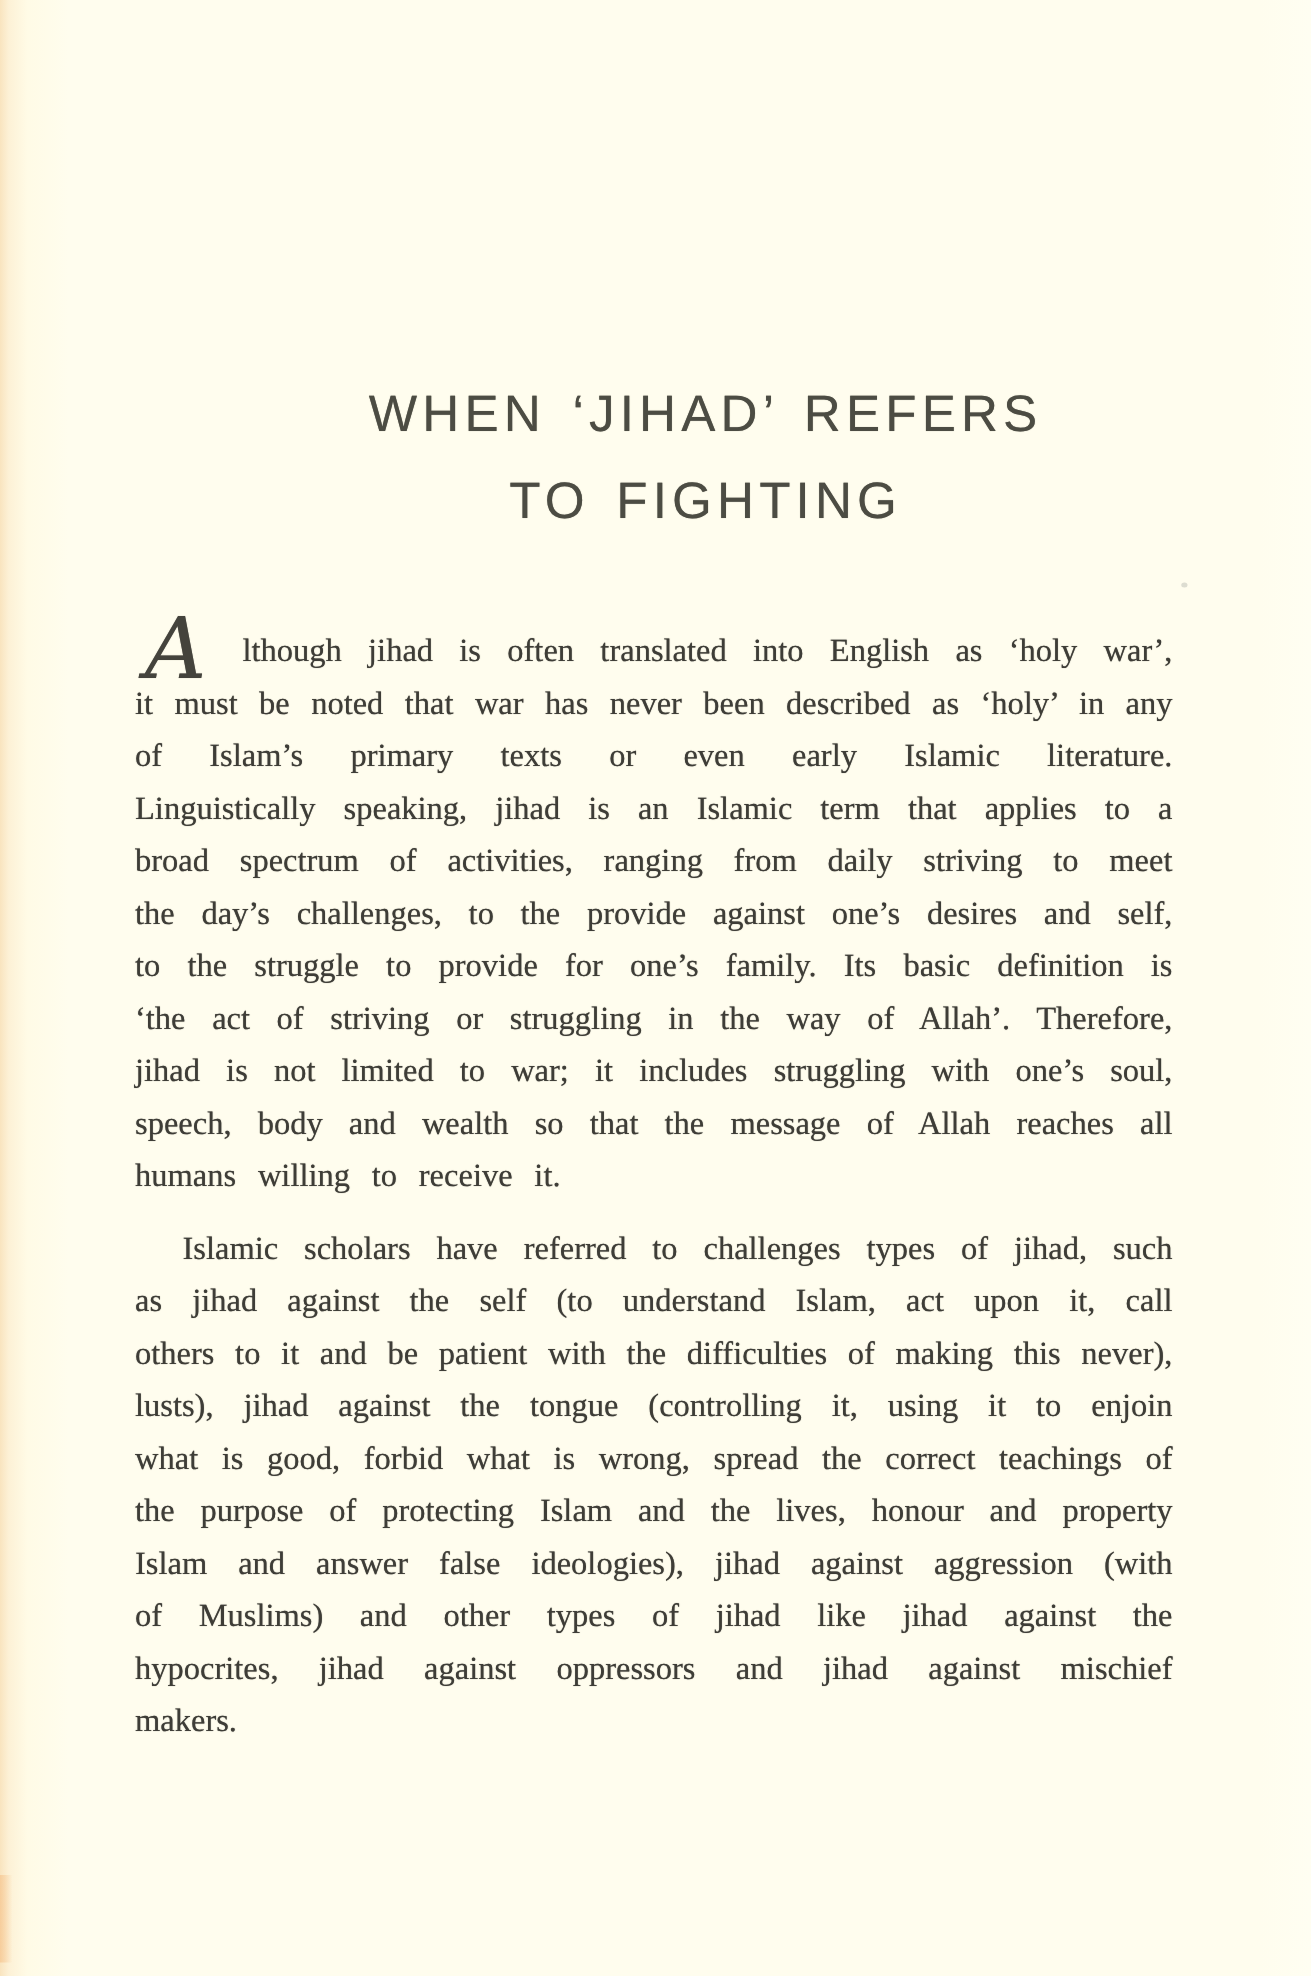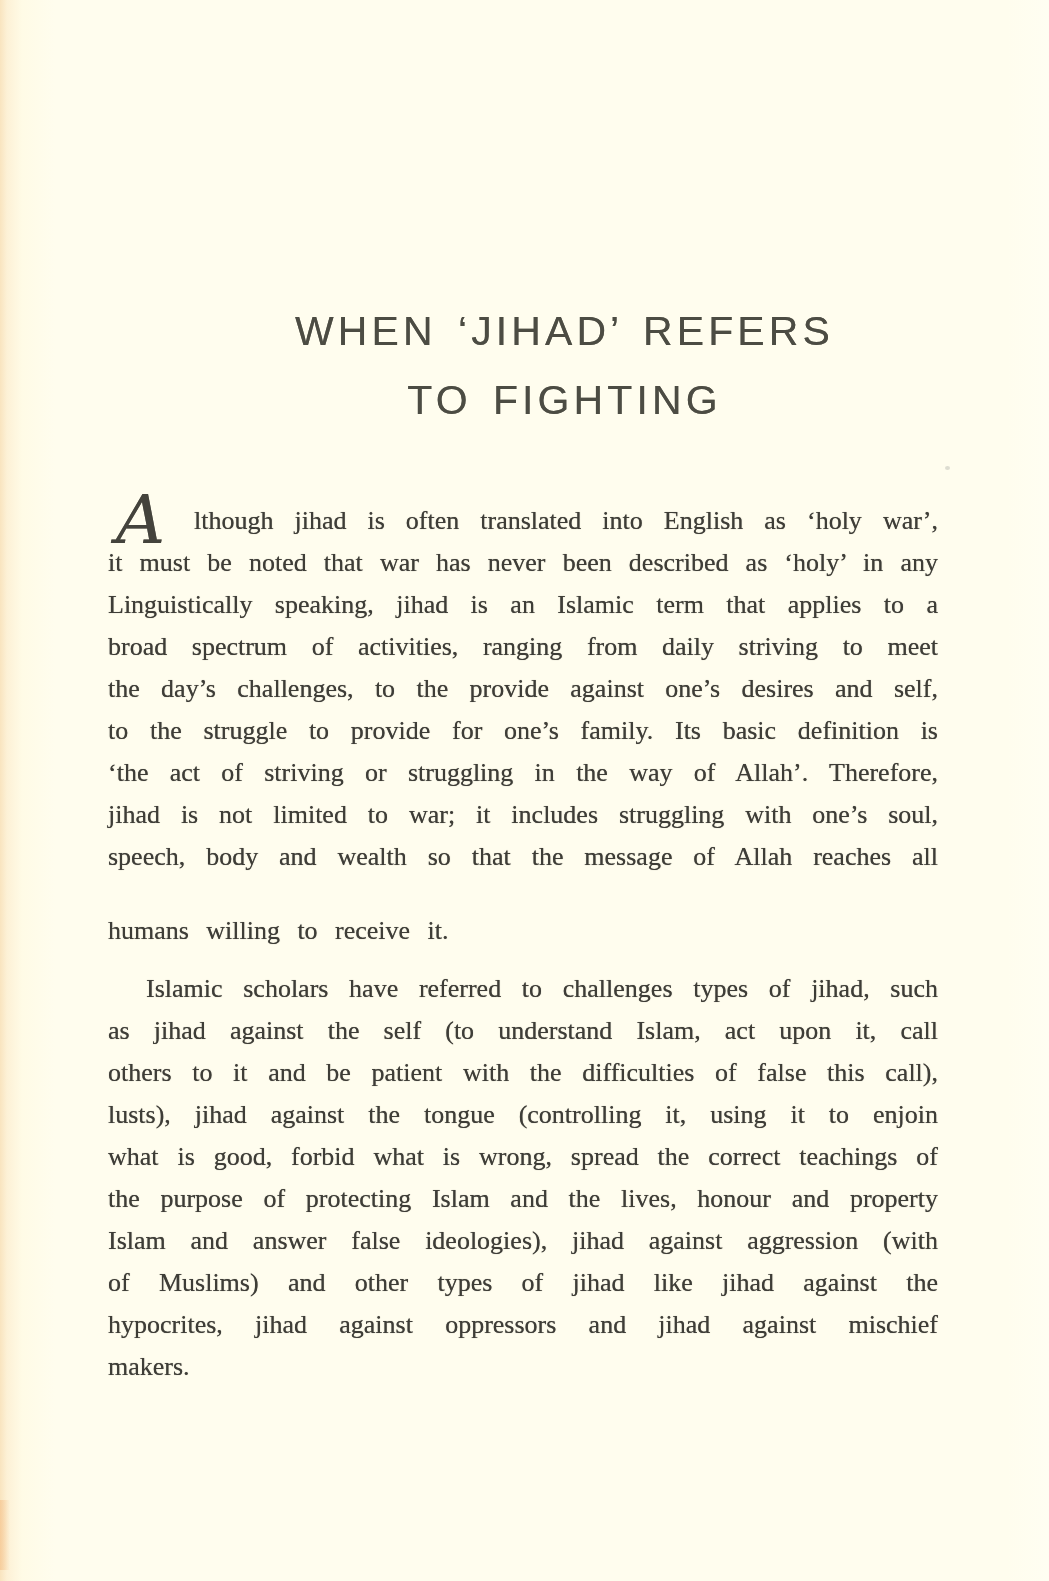--- a/index.html
+++ b/index.html
@@ -46,21 +46,20 @@
     text-align:justify;
     text-align-last:justify;
     height:42px;
     white-space:normal;
   }
   .bline.lastline{
     text-align-last:left;
   }
   .bline.spread{
     word-spacing:.42em;
-    margin-top:32px;
   }
   .first{
     position:relative;
     padding-left:86px;
     width:744px;
   }
   .dropcap{
     position:absolute;
     left:8px;top:-14px;
     font-family:"DejaVu Serif", serif;
@@ -90,34 +89,35 @@
     <span class="tline">TO FIGHTING</span>
   </div>
 
   <div class="bodyblock">
 
     <div class="para1">
       <div class="bline first">
         <span class="dropcap">A</span><span>lthough jihad is often translated into English as ‘holy war’,</span>
       </div>
       <div class="bline">it must be noted that war has never been described as ‘holy’ in any</div>
+      <div class="bline">of Islam’s primary texts or even early Islamic literature.</div>
       <div class="bline">Linguistically speaking, jihad is an Islamic term that applies to a</div>
       <div class="bline">broad spectrum of activities, ranging from daily striving to meet</div>
       <div class="bline">the day’s challenges, to the provide against one’s desires and self,</div>
       <div class="bline">to the struggle to provide for one’s family. Its basic definition is</div>
       <div class="bline">‘the act of striving or struggling in the way of Allah’. Therefore,</div>
       <div class="bline">jihad is not limited to war; it includes struggling with one’s soul,</div>
       <div class="bline">speech, body and wealth so that the message of Allah reaches all</div>
       <div class="bline lastline spread">humans willing to receive it.</div>
     </div>
 
     <div class="para2">
       <div class="bline indent">Islamic scholars have referred to challenges types of jihad, such</div>
       <div class="bline">as jihad against the self (to understand Islam, act upon it, call</div>
-      <div class="bline">others to it and be patient with the difficulties of false this call),</div>
+      <div class="bline">others to it and be patient with the difficulties of making this never),</div>
       <div class="bline">lusts), jihad against the tongue (controlling it, using it to enjoin</div>
       <div class="bline">what is good, forbid what is wrong, spread the correct teachings of</div>
       <div class="bline">the purpose of protecting Islam and the lives, honour and property</div>
       <div class="bline">Islam and answer false ideologies), jihad against aggression (with</div>
       <div class="bline">of Muslims) and other types of jihad like jihad against the</div>
       <div class="bline">hypocrites, jihad against oppressors and jihad against mischief</div>
       <div class="bline lastline">makers.</div>
     </div>
 
   </div>

